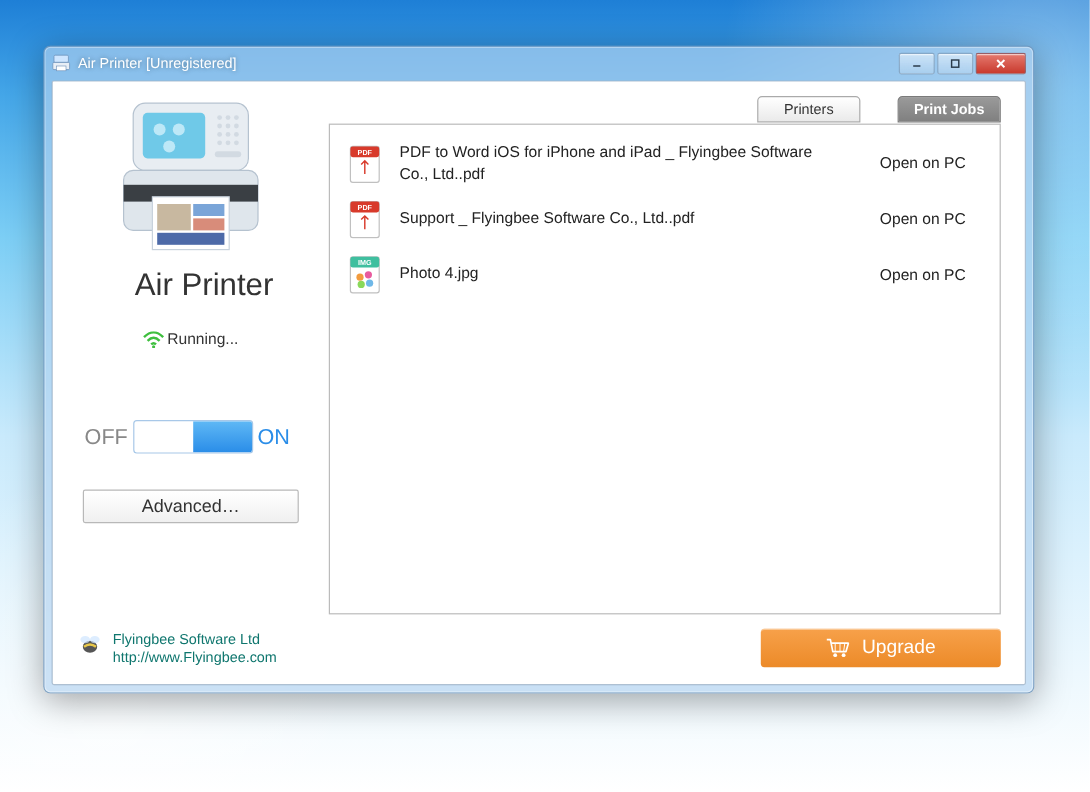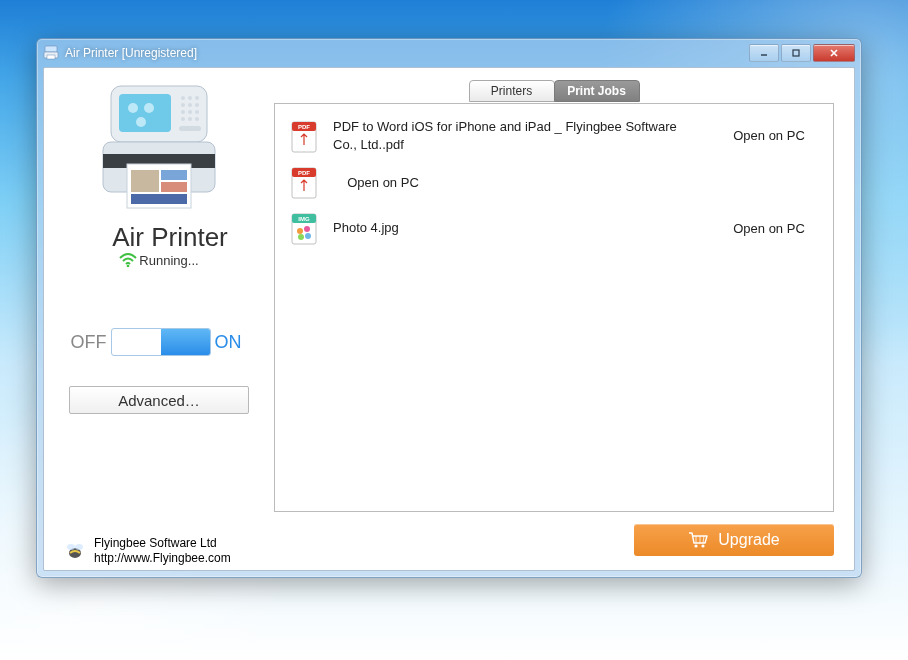--- a/index.html
+++ b/index.html
@@ -85,21 +85,22 @@
       display: flex; align-items: center; justify-content: center;
     }
     .app-name {
       font-size: 26px;
       color: #333;
       font-weight: 400;
       margin-top: 2px;
       margin-left: 22px;
     }
     .status-row {
-      display: flex; align-items: flex-start; gap: 2px;
+      margin-top: 22px;
+      display: flex; align-items: flex-end; gap: 2px;
       font-size: 13px; color: #333;
     }
     .wifi-icon { width: 18px; height: 14px; }
     .toggle-row {
       margin-top: 60px;
       display: flex; align-items: center;
       font-size: 18px;
       width: 100%;
       color: #888;
       margin-left: 13px;
@@ -123,38 +124,39 @@
       margin-top: 30px;
       width: 180px; height: 28px;
       border: 1px solid #b8b8b8;
       background: linear-gradient(180deg, #ffffff, #f0f0f0);
       font-size: 15px; color: #333;
       display: flex; align-items: center; justify-content: center;
       border-radius: 2px;
     }
     .footer-left {
       position: absolute;
-      left: 20px; bottom: 4px;
-      display: flex; align-items: center; gap: 8px;
-      font-size: 12px; color: #000000;
+      left: 20px; bottom: 14px;
+      display: flex; align-items: flex-start; gap: 8px;
+      font-size: 12px; color: #0f766e;
     }
     .footer-left .bee { width: 22px; height: 22px; }
     .footer-left .text { line-height: 1.25; }
     
     .right-col {
       flex: 1;
       display: flex; flex-direction: column;
       position: relative;
     }
     .tabbar {
       display: flex;
-      justify-content: center;
+      justify-content: flex-end;
       height: 24px;
       position: relative;
       z-index: 2;
+      gap: 32px;
     }
     .tab {
       width: 86px; height: 22px;
       border: 1px solid #aaa;
       background: linear-gradient(180deg, #ffffff, #eaeaea);
       font-size: 12px; color: #333;
       display: flex; align-items: center; justify-content: center;
       border-radius: 4px 4px 0 0;
     }
     .tab + .tab { margin-left: -1px; }
@@ -307,20 +309,21 @@
 
         <div class="job-row">
           <span class="icon">
             <svg viewBox="0 0 30 34" width="30" height="34">
               <rect x="3" y="3" width="24" height="30" rx="2" fill="#fff" stroke="#c0c0c0"></rect>
               <rect x="3" y="3" width="24" height="9" rx="2" fill="#d83a2b"></rect>
               <text x="15" y="10" text-anchor="middle" font-size="6" fill="#fff" font-weight="700">PDF</text>
               <path d="M15 16 L15 26 M12 18 L15 15 L18 18" fill="none" stroke="#d83a2b" stroke-width="1.2"></path>
             </svg>
           </span>
+          <span class="name">Support _ Flyingbee Software Co., Ltd..pdf</span>
           <span class="action">Open on PC</span>
         </div>
 
         <div class="job-row">
           <span class="icon">
             <svg viewBox="0 0 30 34" width="30" height="34">
               <rect x="3" y="3" width="24" height="30" rx="2" fill="#fff" stroke="#c0c0c0"></rect>
               <rect x="3" y="3" width="24" height="9" rx="2" fill="#3fbf9f"></rect>
               <text x="15" y="10" text-anchor="middle" font-size="6" fill="#fff" font-weight="700">IMG</text>
               <circle cx="11" cy="20" r="3" fill="#f29b3e"></circle>

